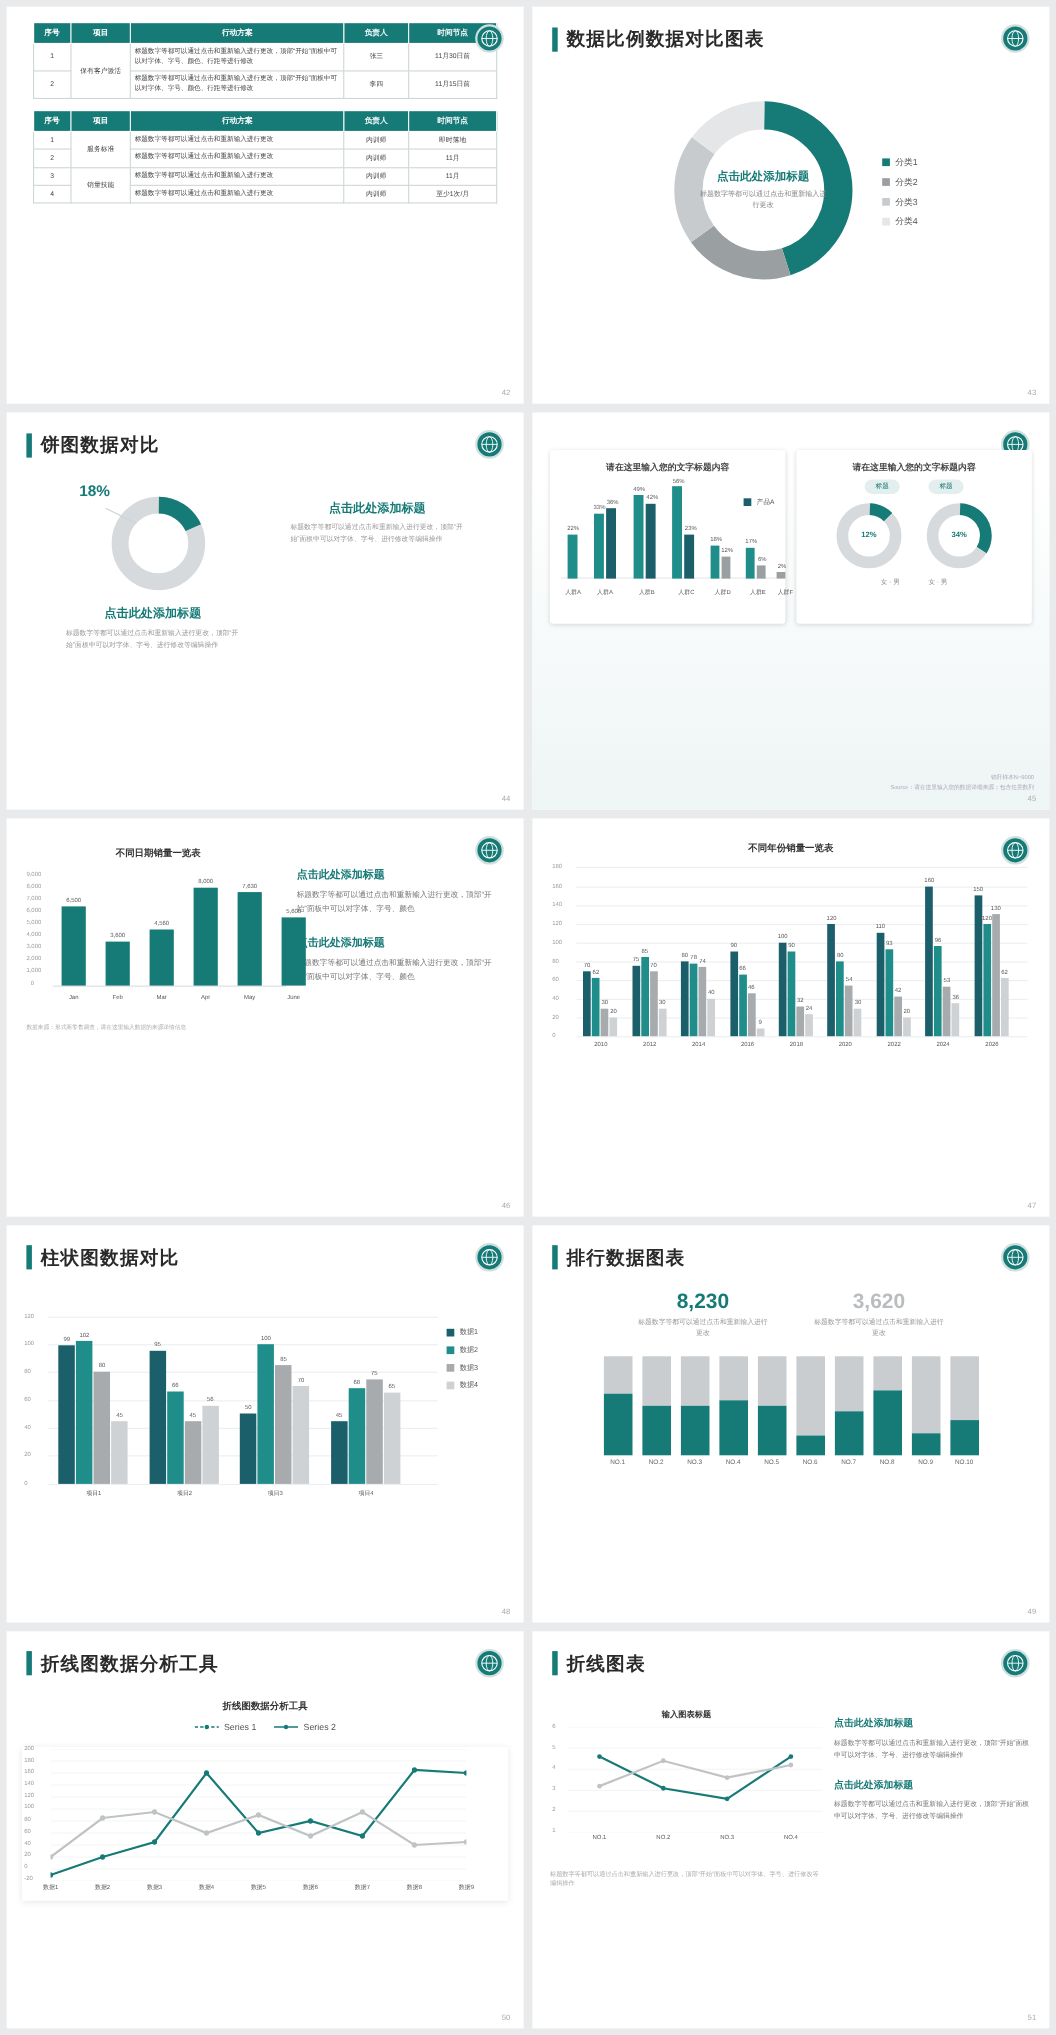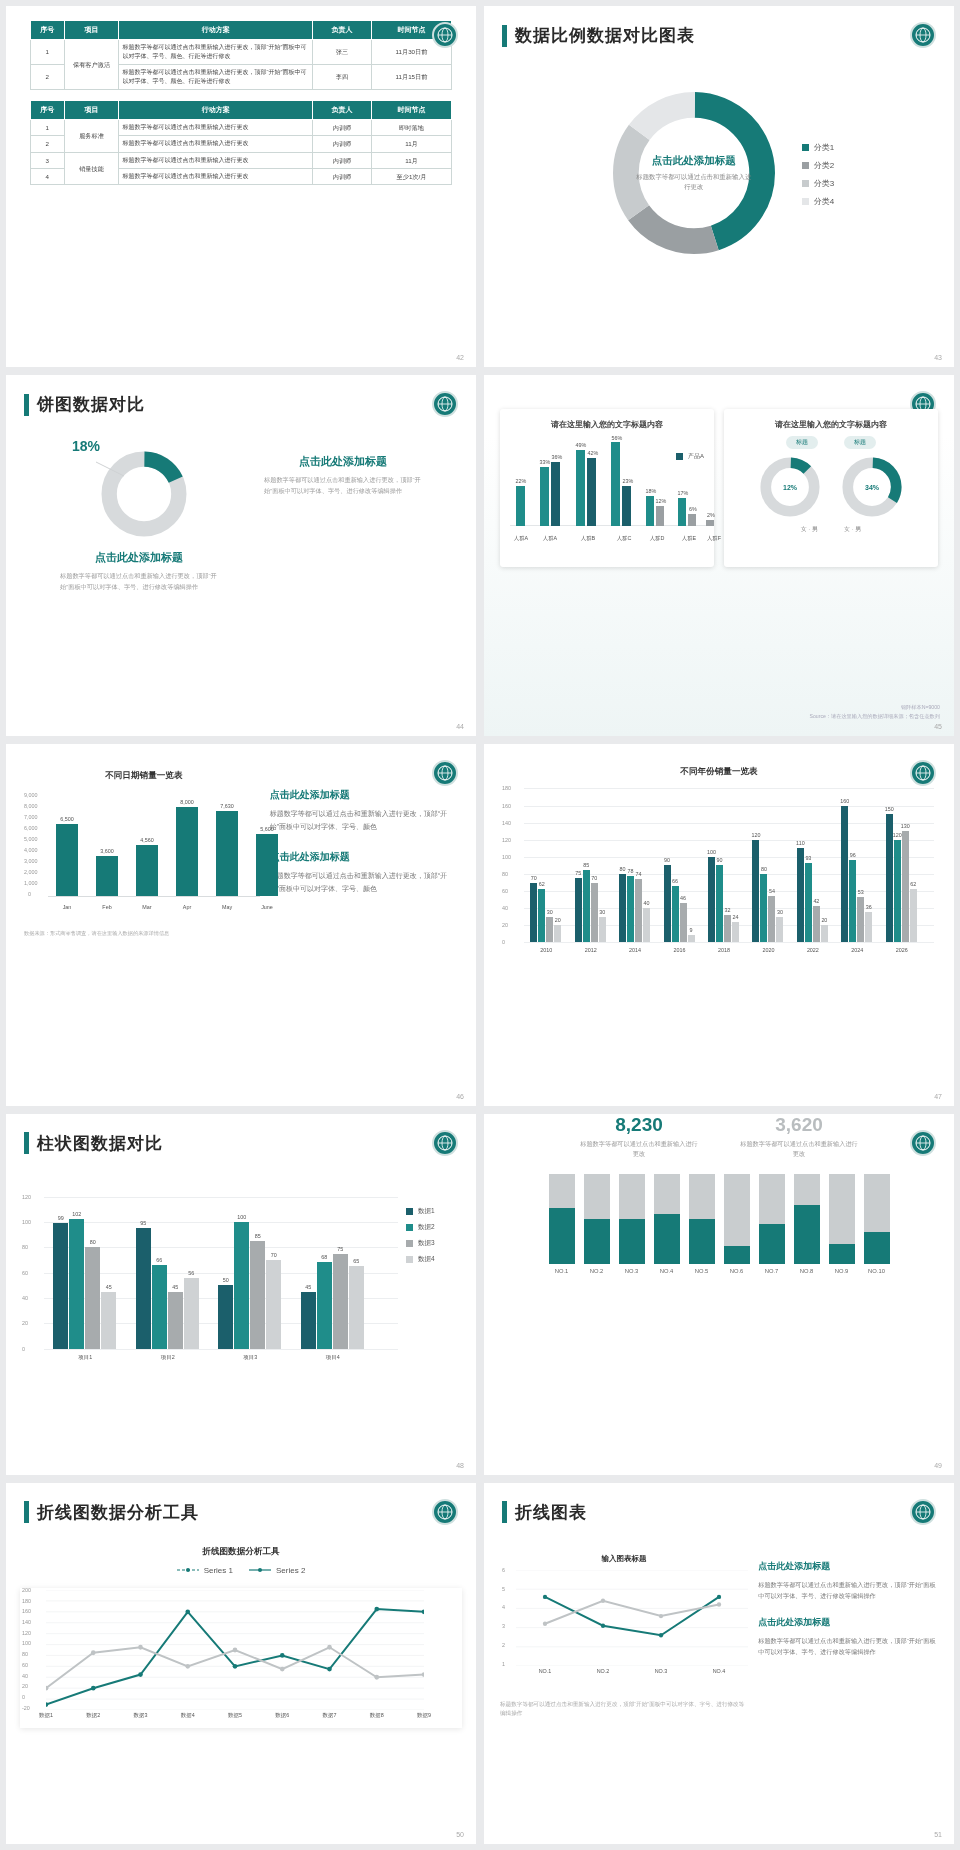--- a/index.html
+++ b/index.html
@@ -106,21 +106,21 @@
   .s46-right { width:44%; padding-top:18px;}
   .ctitle { font-size:8.6px; text-align:center; color:#333; font-weight:bold;}
   .rh { font-size:10px; font-weight:bold; color:#167a77; margin-bottom:6px;}
   .rp { font-size:7px; color:#777; line-height:1.85; margin-bottom:16px;}
   .note { font-size:5.2px; color:#aaa; margin-top:8px;}
 
   
   .legend-h { display:flex; justify-content:center; gap:12px; font-size:6px; color:#555; margin-top:10px;}
 
   
-  .s49-nums { display:flex; justify-content:center; gap:40px; }
+  .s49-nums { display:flex; justify-content:center; gap:40px; margin-top:18px;}
   .s49-num { text-align:center; width:120px;}
   .s49-num .n { font-size:19px; font-weight:bold; }
   .s49-num .d { font-size:6.2px; color:#999; line-height:1.7; margin-top:3px;}
   .stack-wrap { display:flex; justify-content:center; align-items:flex-end; gap:9px; margin-top:14px;}
   .stack { width:26px; }
   .stack .top { background:#c9cdcf; }
   .stack .bot { background:#167a77; }
   .stack .lbl { font-size:5.8px; color:#666; text-align:center; margin-top:4px;}
   .lcard { background:#fff; box-shadow:0 1px 6px rgba(0,0,0,0.10); }
 </style>
@@ -662,20 +662,24 @@
         <div class="legend-item">
             <span class="legend-sq" style="background:#cfd2d4"></span>
             <span style="font-size:6.5px">数据4</span>
           </div>
       </div>
     </div>
     <div class="pagenum">48</div>
   </div>
 
   <div class="slide">
+    <div class="slide-title">
+      <span class="title-bar"></span>
+      <span class="title-text">排行数据图表</span>
+    </div>
     <div class="logo">
       <svg width="16" height="16" viewBox="0 0 16 16">
           <circle cx="8" cy="8" r="7" fill="none" stroke="#ffffff" stroke-width="1"></circle>
           <ellipse cx="8" cy="8" rx="3" ry="7" fill="none" stroke="#fff" stroke-width="0.8"></ellipse>
           <line x1="1" y1="8" x2="15" y2="8" stroke="#fff" stroke-width="0.8"></line>
         </svg>
     </div>
 
     <div class="s49-nums">
       <div class="s49-num">

